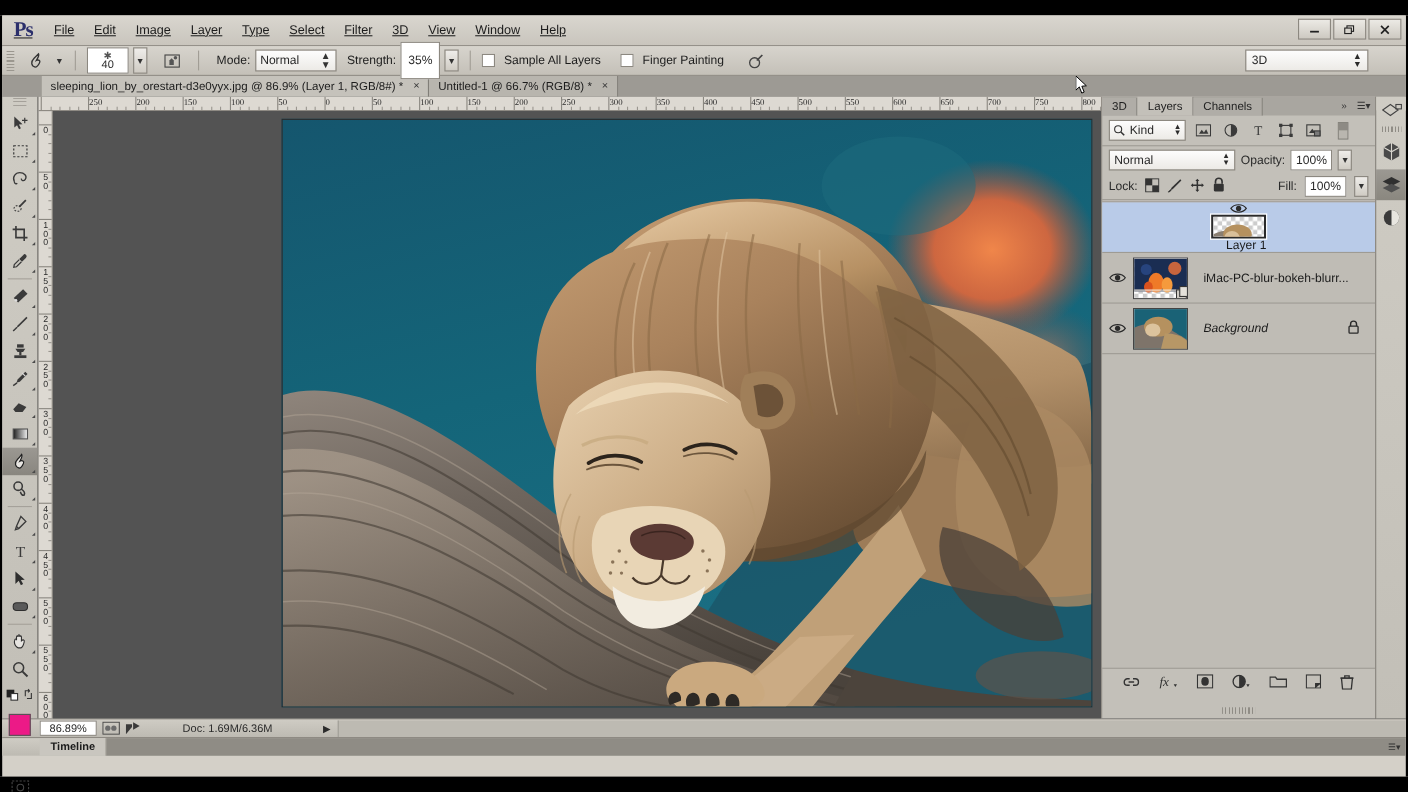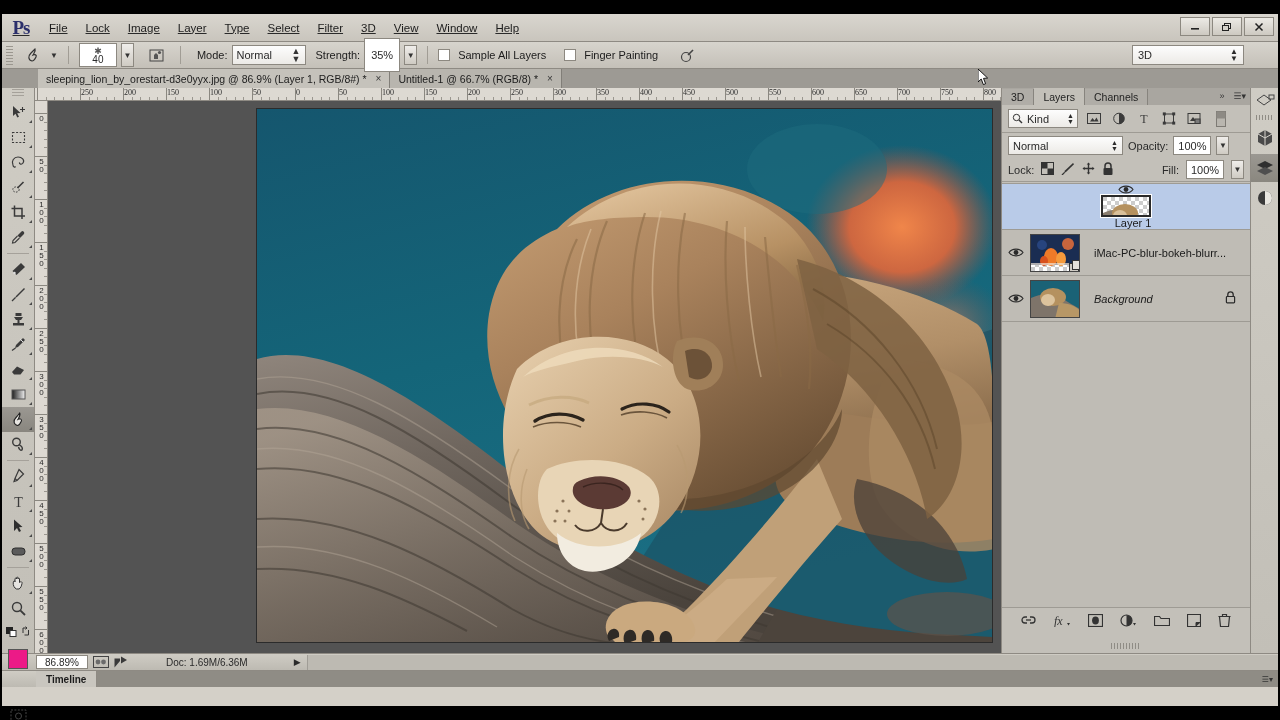--- a/index.html
+++ b/index.html
@@ -147,21 +147,21 @@
   .cursor { position:absolute; width:12px; height:18px; pointer-events:none; }
 </style>
 </head>
 <body>
 
 <div id="app">
 
   <div class="menubar">
     <div class="ps-logo">Ps</div>
     <div class="menu-item">File</div>
-    <div class="menu-item">Lock</div>
+    <div class="menu-item">Edit</div>
     <div class="menu-item">Image</div>
     <div class="menu-item">Layer</div>
     <div class="menu-item">Type</div>
     <div class="menu-item">Select</div>
     <div class="menu-item">Filter</div>
     <div class="menu-item">3D</div>
     <div class="menu-item">View</div>
     <div class="menu-item">Window</div>
     <div class="menu-item">Help</div>
 

